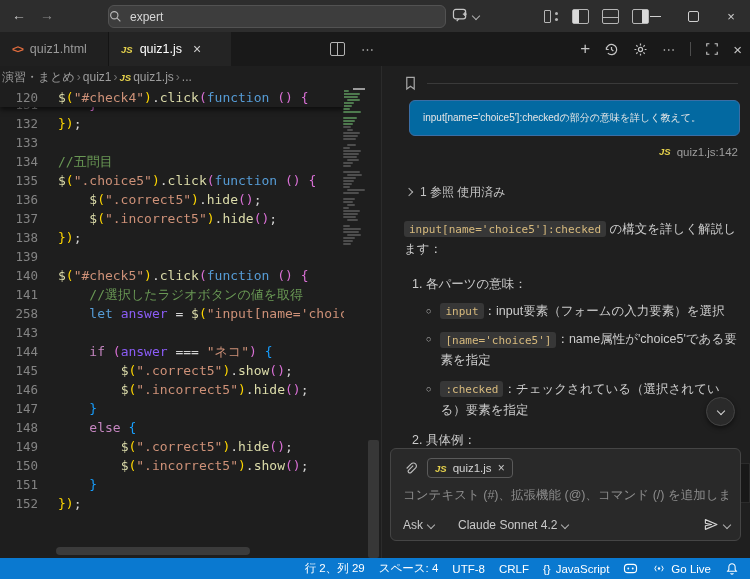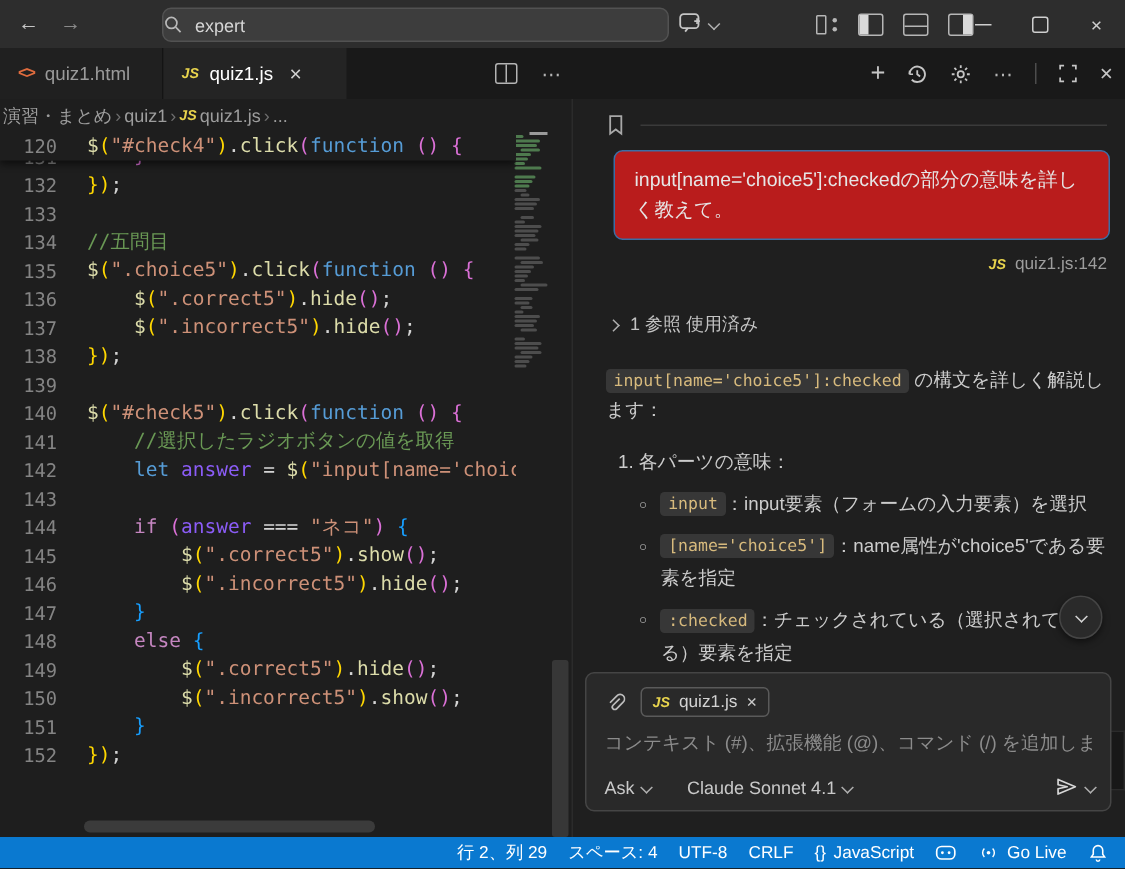--- a/index.html
+++ b/index.html
@@ -66,22 +66,22 @@
   .mmb{height:2px;margin-bottom:1px;background:#4d4d4d;border-radius:1px}
   .mmb.g{background:#4e7a4e}
   .mm-view{position:absolute;right:1px;top:0;width:12px;height:2px;background:#9a9a9a}
   .vscroll{position:absolute;right:1px;width:11px;top:374px;height:118px;background:rgba(121,121,121,.28);border-radius:2px}
   .hscroll{position:absolute;left:56px;bottom:3px;width:194px;height:8px;background:rgba(121,121,121,.32);border-radius:4px}
   
   .chat{position:absolute;left:381px;top:66px;right:0;bottom:21px;background:#1f1f1f;border-left:1px solid #2b2b2b;
         font-size:12.5px;color:#cccccc;overflow:hidden}
   .chat-top{display:flex;align-items:center;gap:10px;padding:10px 12px 0 22px;color:#b0b0b0}
   .chat-top .rule{flex:1;height:1px;background:#3a3a3a}
-  .bubble{margin:9px 10px 0 27px;background:#b91c1c;border:1px solid #3b6ea5;border-radius:6px;
-          padding:9px 13px;color:#e6e6e6;font-size:13px;line-height:1.55}
+  .bubble{margin:9px 10px 0 27px;background:#0369a1;border:1px solid #3b6ea5;border-radius:6px;
+          padding:9px 13px;color:#e6e6e6;font-size:10px;line-height:1.55}
   .ref-row{display:flex;justify-content:flex-end;align-items:center;gap:6px;margin:10px 12px 0 0;
            color:#9d9d9d;font-size:11.5px}
   .refs{display:flex;align-items:center;gap:8px;margin:26px 0 0 24px;color:#c3c3c3;font-size:12px}
   .chev{width:5px;height:5px;border-right:1px solid #b0b0b0;border-bottom:1px solid #b0b0b0;
         transform:rotate(-45deg);flex:none}
   .chev.down{transform:rotate(45deg)}
   .codepill{font-family:"DejaVu Sans Mono",monospace;font-size:11px;background:#373737;border-radius:3px;
             padding:1.5px 5px;color:#d7ba7d;white-space:nowrap}
   .intro{margin:18px 10px 0 22px;line-height:1.6}
   .olist{margin:16px 10px 0 30px}
@@ -247,21 +247,21 @@
           </div>
           <div class="cl">
             <span class="ln">140</span>
             <span class="lc"><span class="tk-fn">$</span><span class="tk-b1">(</span><span class="tk-str">"#check5"</span><span class="tk-b1">)</span><span class="tk-p">.</span><span class="tk-fn">click</span><span class="tk-b2">(</span><span class="tk-kw">function</span><span class="tk-p"> </span><span class="tk-b2">()</span><span class="tk-p"> </span><span class="tk-b2">{</span></span>
           </div>
           <div class="cl">
             <span class="ln">141</span>
             <span class="lc"><span class="tk-p">    </span><span class="tk-cm">//選択したラジオボタンの値を取得</span></span>
           </div>
           <div class="cl">
-            <span class="ln">142</span>
+            <span class="ln">258</span>
             <span class="lc"><span class="tk-p">    </span><span class="tk-kw">let</span><span class="tk-p"> </span><span class="tk-var">answer</span><span class="tk-p"> = </span><span class="tk-fn">$</span><span class="tk-b1">(</span><span class="tk-str">"input[name='choice5'</span></span>
           </div>
           <div class="cl">
             <span class="ln">143</span>
             <span class="lc"></span>
           </div>
           <div class="cl">
             <span class="ln">144</span>
             <span class="lc"><span class="tk-p">    </span><span class="tk-ctl">if</span><span class="tk-p"> </span><span class="tk-b2">(</span><span class="tk-var">answer</span><span class="tk-p"> === </span><span class="tk-str">"ネコ"</span><span class="tk-b2">)</span><span class="tk-p"> </span><span class="tk-b3">{</span></span>
           </div>
@@ -413,21 +413,21 @@
           <span class="x">×</span>
         </span>
       </div>
       <div class="ph">コンテキスト (#)、拡張機能 (@)、コマンド (/) を追加しま</div>
       <div class="mode-row">
         <span class="mode-item">
           <span>Ask</span>
             <span class="chev down"></span>
         </span>
         <span class="mode-item">
-          <span>Claude Sonnet 4.1</span>
+          <span>Claude Sonnet 4.2</span>
             <span class="chev down"></span>
         </span>
         <span class="send-grp">
           <svg width="16" height="15" viewBox="0 0 16 16" fill="none" stroke="#d6d6d6" stroke-width="1.2">
               <path d="M2 13.2V9.4l6.5-1.4L2 6.6V2.8L14.3 8z" stroke-linejoin="round"></path>
             </svg>
           <span class="chev down"></span>
         </span>
       </div>
     </div>

